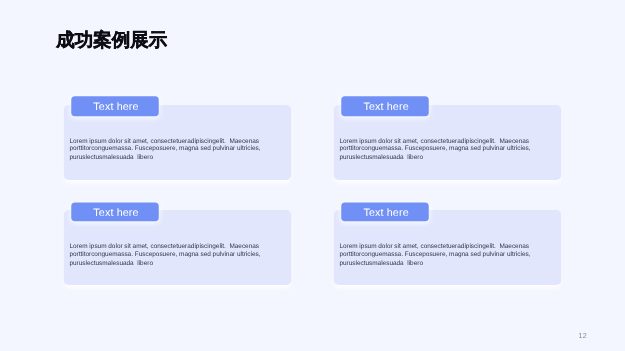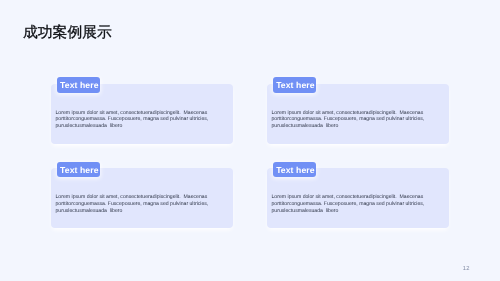--- a/index.html
+++ b/index.html
@@ -7,42 +7,42 @@
     width:500px; height:281px; overflow:hidden;
     background:#f3f6fe;
     font-family:"Liberation Sans", sans-serif;
     -webkit-font-smoothing:antialiased;
     text-rendering:geometricPrecision;
   }
   .slide { position:relative; width:500px; height:281px; overflow:hidden;
     transform:translateZ(0); }
 
   .title {
-    position:absolute; left:23px; top:26.0px;
-    font-size:14.8px; font-weight:400; color:#0c0e13;
+    position:absolute; left:45px; top:26.0px;
+    font-size:14.8px; font-weight:700; color:#0c0e13;
     -webkit-text-stroke:0.3px #0c0e13;
     letter-spacing:0px; line-height:14.8px;
     white-space:nowrap;
   }
 
   .card {
     position:absolute;
     background:#e1e6fd;
     border-radius:4px;
     box-shadow:0 3px 4px -1px rgba(255,255,255,0.95);
     width:182px; height:59.5px;
   }
   .badge {
     position:absolute;
     background:#7190f5;
     border-radius:3px;
     box-shadow:0 1px 4px 1px rgba(255,255,255,0.72);
-    color:#ffffff; font-weight:700; font-size:8.6px;
+    color:#ffffff; font-weight:400; font-size:8.6px;
     display:flex; align-items:center; justify-content:center;
-    width:43px; height:15.6px;
+    width:70px; height:15.6px;
     letter-spacing:0.1px;
     padding-left:1.4px; box-sizing:border-box;
   }
   .body {
     position:absolute;
     font-size:5.15px; color:#2f3648;
     white-space:nowrap;
   }
   .body .ln { display:block; height:6.7px; line-height:6.7px; white-space:pre; }
 

